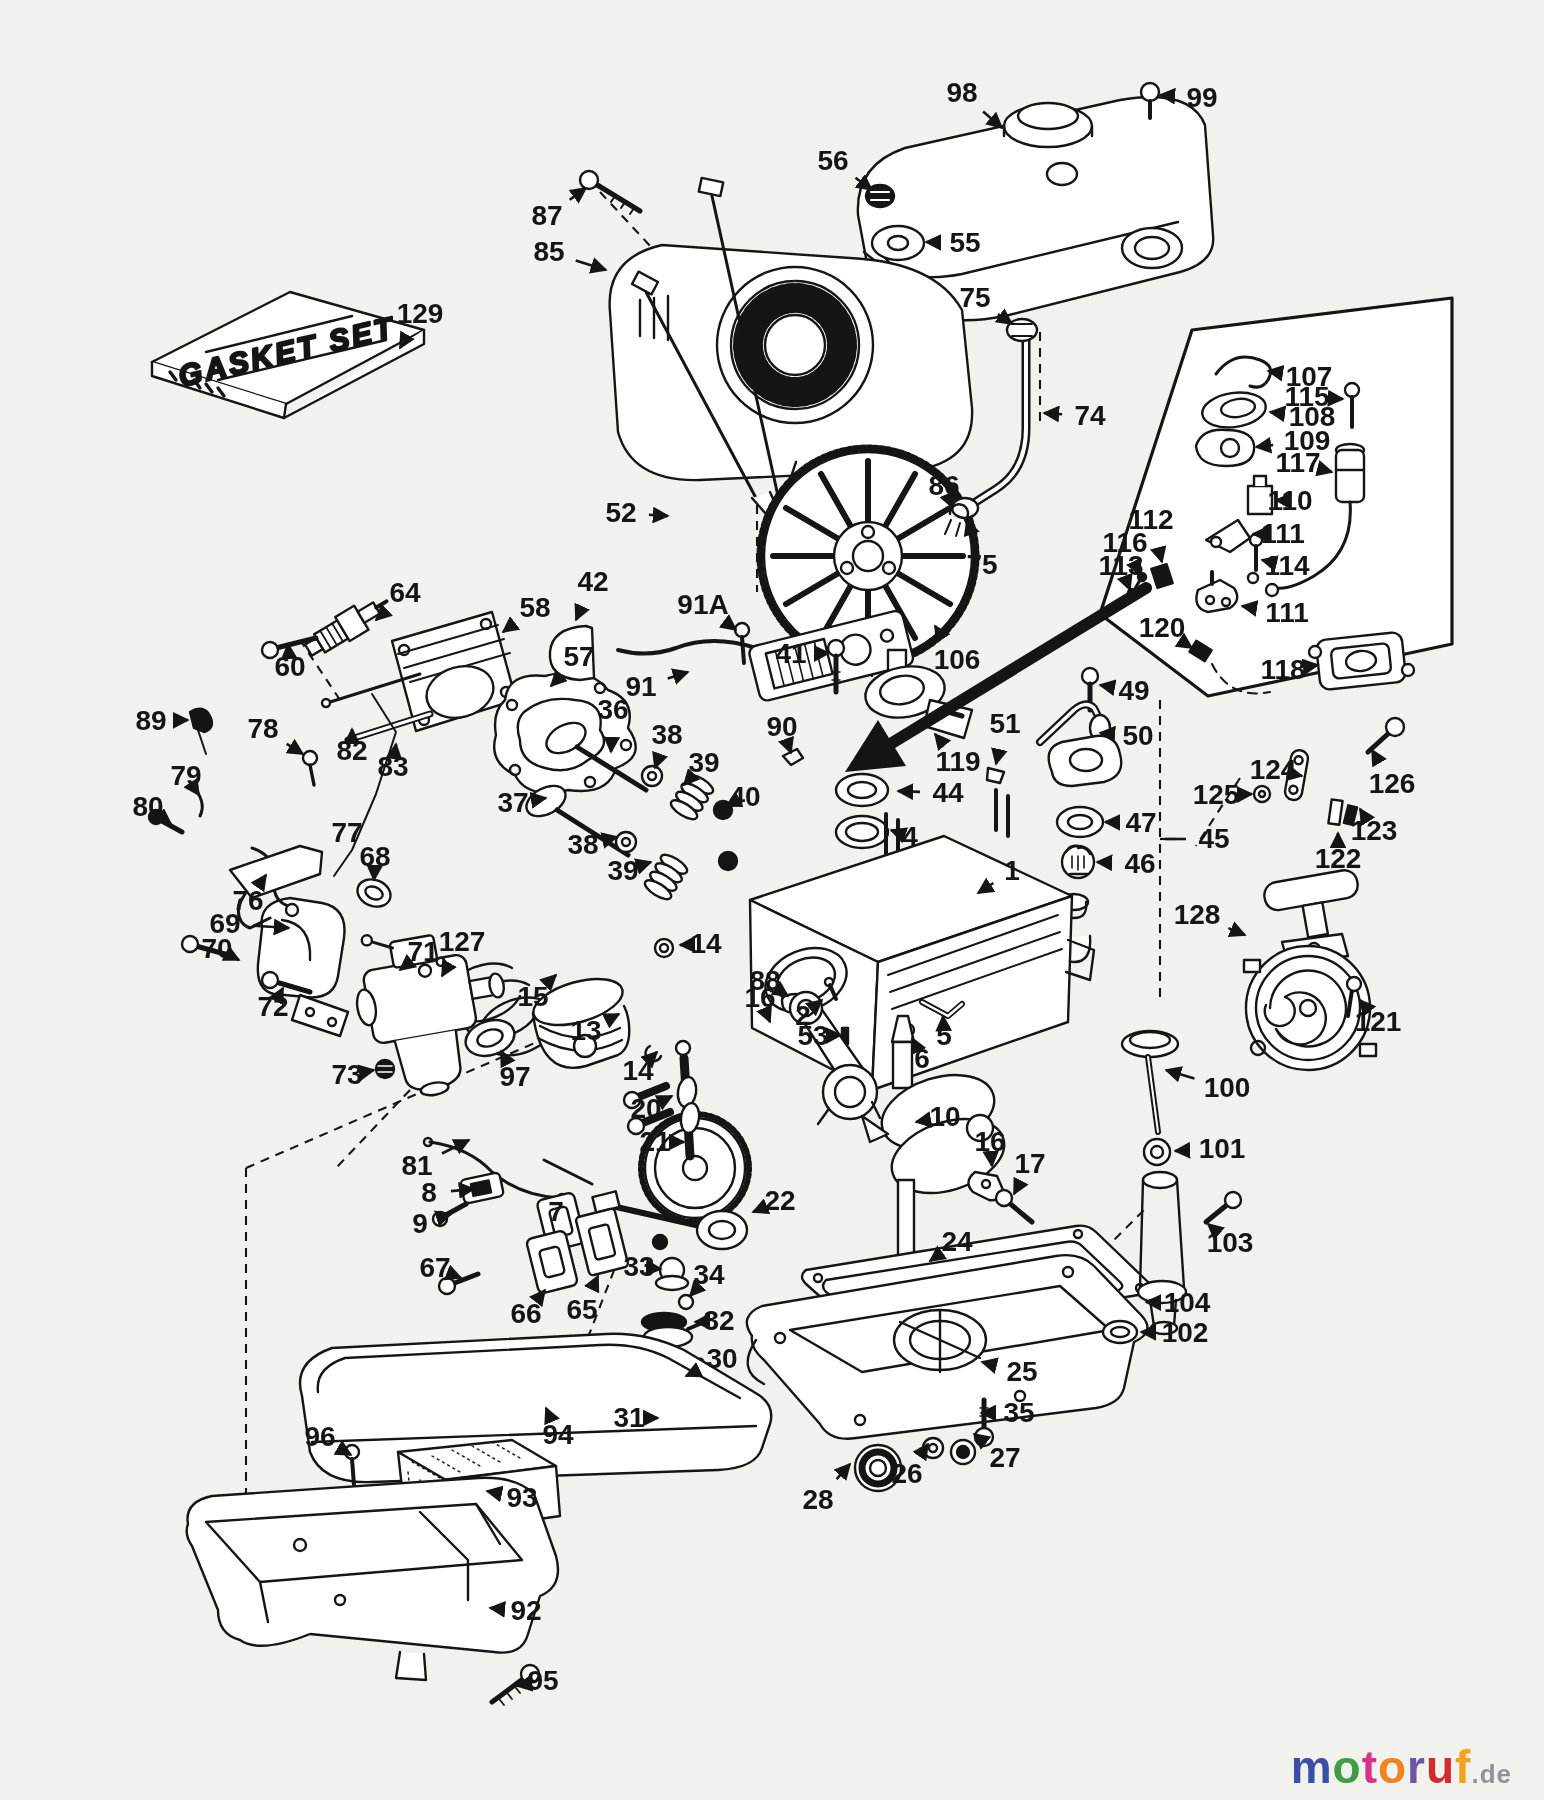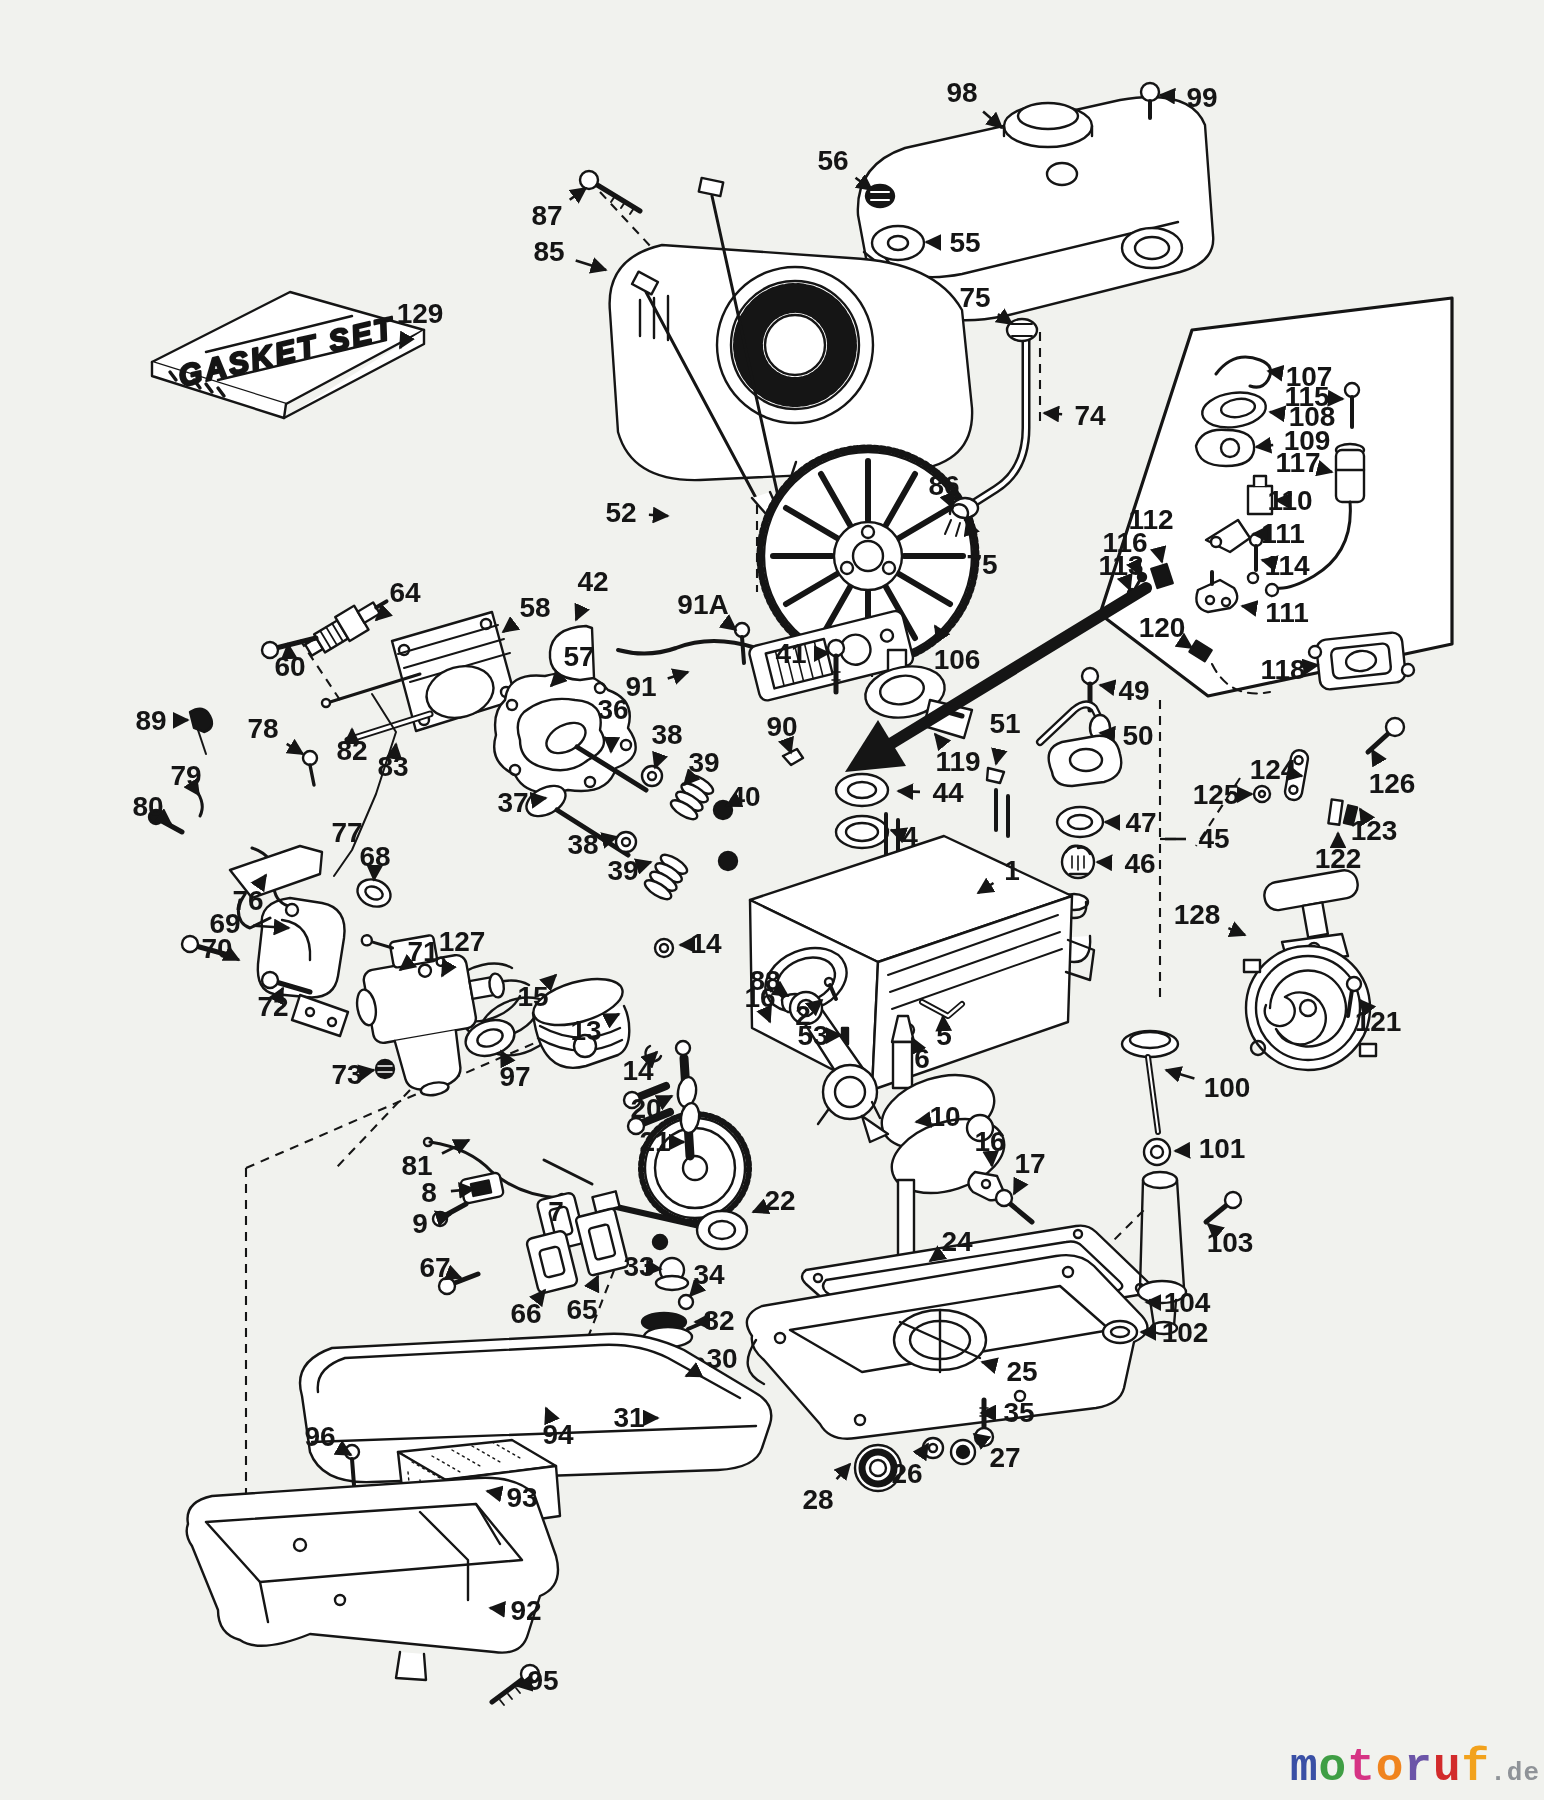--- a/index.html
+++ b/index.html
@@ -2,21 +2,21 @@
 <html><head>
 <meta charset="utf-8">
 <style>
   html,body{margin:0;padding:0;background:#e9eae7;}
   .canvas{position:relative;width:1544px;height:1800px;overflow:hidden;background:#f1f2ee;}
   svg{position:absolute;top:0;left:0;}
   .plabel{font:700 28px "Liberation Sans",sans-serif;fill:#151515;text-anchor:middle;}
   .leader{stroke:#151515;stroke-width:2.6;fill:none;}
   .dash{stroke:#151515;stroke-width:2.1;stroke-dasharray:9,7;fill:none;}
   .gasket-text{font:italic 700 30px "Liberation Sans",sans-serif;fill:#151515;text-anchor:middle;letter-spacing:3px;}
-  .watermark{position:absolute;right:4px;bottom:6px;font-family:Liberation Mono, monospace;
+  .watermark{position:absolute;right:32px;bottom:6px;font-family:Liberation Sans, sans-serif;
              font-weight:700;font-size:46px;letter-spacing:1px;user-select:none;margin-top:32px;}
   .watermark .tld{font-size:26px;font-weight:700;}
 </style>
 </head>
 <body>
 
 <div class="canvas" style="background: rgb(241, 242, 238);">
 <svg width="1544" height="1800" viewBox="0 0 1544 1800">
   <defs>
     <marker id="arr" viewBox="0 0 10 10" refX="9" refY="5" markerWidth="6.5" markerHeight="6.5" orient="auto">

